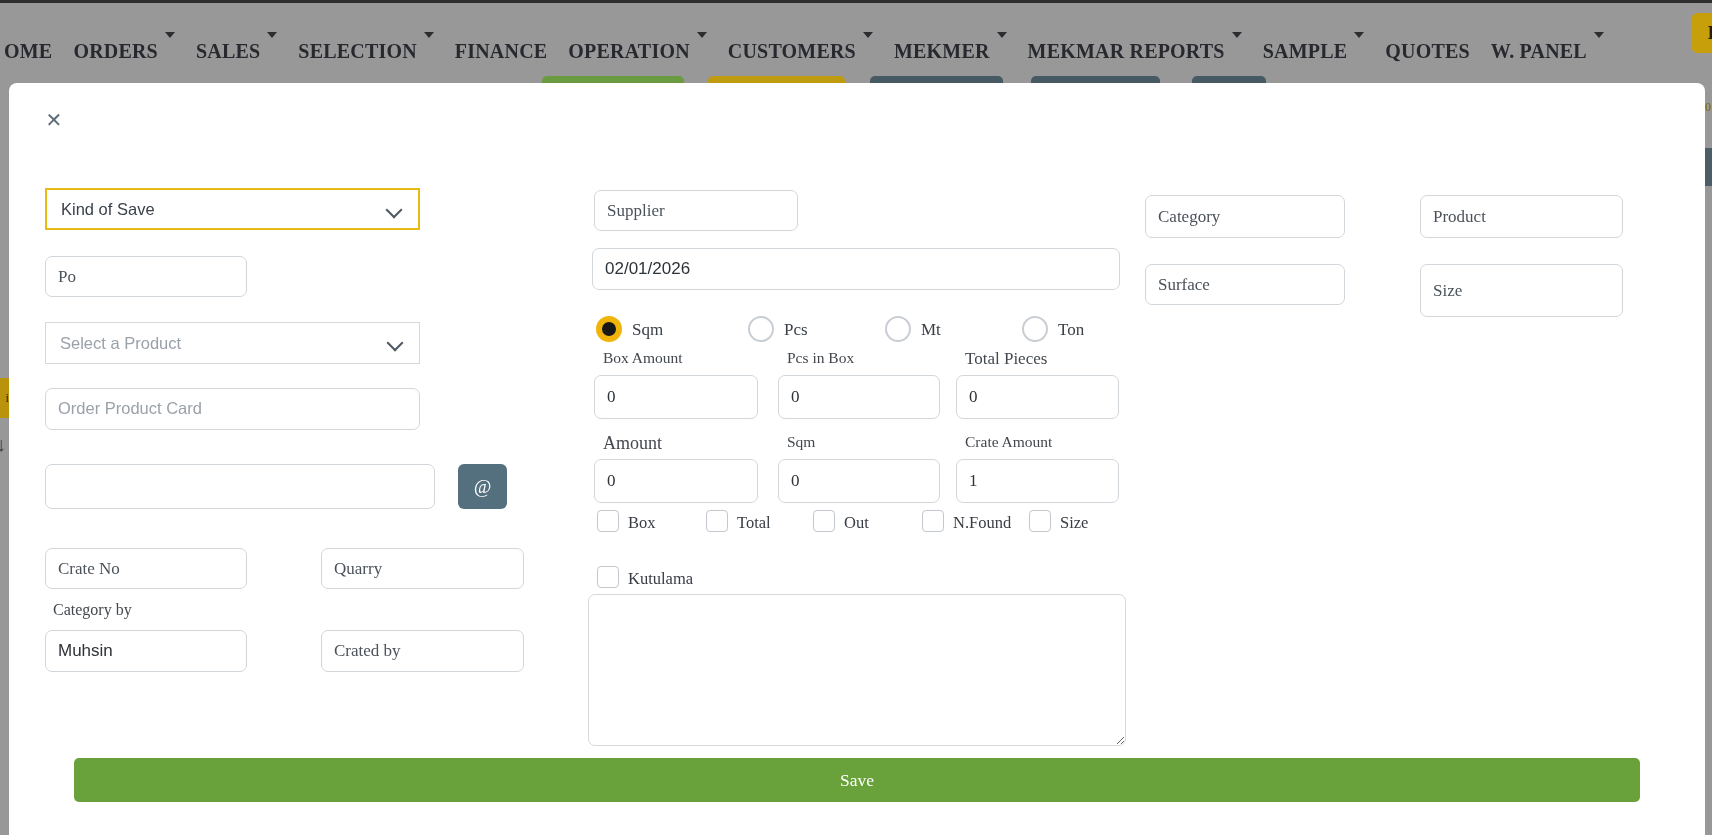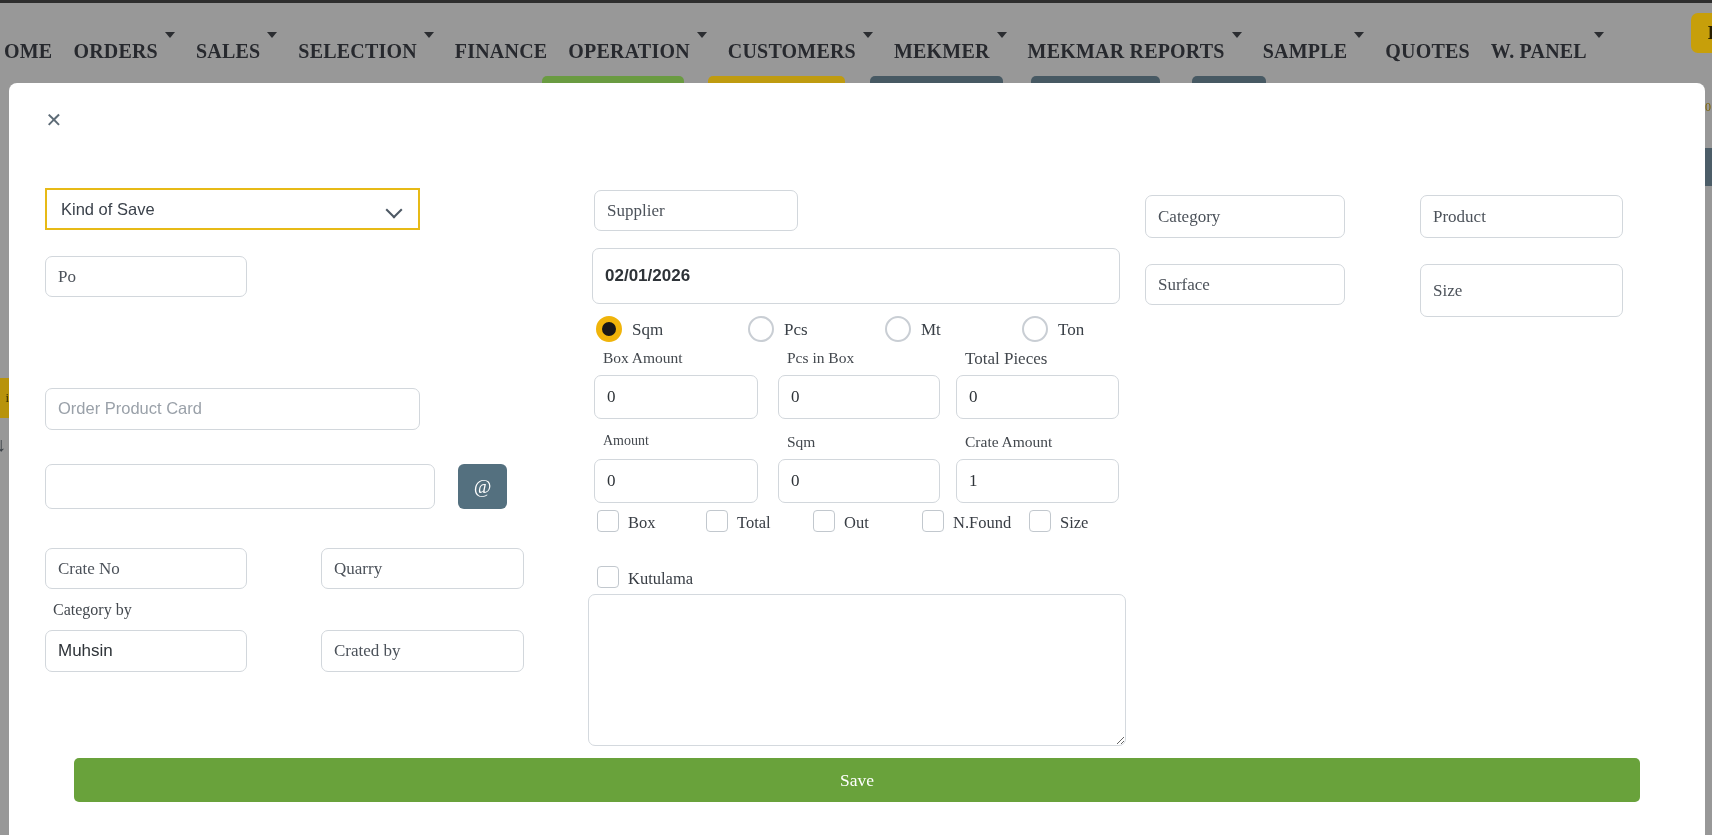--- a/index.html
+++ b/index.html
@@ -97,34 +97,34 @@
   .f-selprod{left:36px;top:239px;width:375px;height:42px;}
   .f-ordercard{left:36px;top:305px;width:375px;height:42px;}
   .f-empty{left:36px;top:381px;width:390px;height:45px;}
   .f-crateno{left:36px;top:465px;width:202px;height:41px;}
   .f-quarry{left:312px;top:465px;width:203px;height:41px;}
   .l-controlled{left:44px;top:518px;}
   .f-muhsin{left:36px;top:547px;width:202px;height:42px;}
   .f-cratedby{left:312px;top:547px;width:203px;height:42px;}
 
   .f-supplier{left:585px;top:107px;width:204px;height:41px;}
-  .f-date{left:583px;top:165px;width:528px;height:56px;font-weight:bold;}
+  .f-date{left:583px;top:165px;width:528px;height:42px;}
 
   .r-sqm{left:587px;top:233px;} .rl-sqm{left:623px;top:237px;}
   .r-pcs{left:739px;top:233px;} .rl-pcs{left:775px;top:237px;}
   .r-mt{left:876px;top:233px;}  .rl-mt{left:912px;top:237px;}
   .r-ton{left:1013px;top:233px;}.rl-ton{left:1049px;top:237px;}
 
   .l-c1{left:594px;top:266px;font-size:15.5px;}
   .l-c2{left:778px;top:266px;font-size:15.5px;}
   .l-c3{left:956px;top:266px;font-size:17px;}
   .f-c1r1{left:585px;top:292px;width:164px;height:44px;}
   .f-c2r1{left:769px;top:292px;width:162px;height:44px;}
   .f-c3r1{left:947px;top:292px;width:163px;height:44px;}
-  .l-c4{left:594px;top:350px;font-size:14px;}
+  .l-c4{left:594px;top:350px;font-size:18px;}
   .l-c5{left:778px;top:350px;font-size:15.5px;}
   .l-c6{left:956px;top:350px;font-size:15.5px;}
   .f-c1r2{left:585px;top:376px;width:164px;height:44px;}
   .f-c2r2{left:769px;top:376px;width:162px;height:44px;}
   .f-c3r2{left:947px;top:376px;width:163px;height:44px;}
 
   .cb-1{left:588px;top:427px;} .cbl-1{left:619px;top:430px;}
   .cb-2{left:697px;top:427px;} .cbl-2{left:728px;top:430px;}
   .cb-3{left:804px;top:427px;} .cbl-3{left:835px;top:430px;}
   .cb-4{left:913px;top:427px;} .cbl-4{left:944px;top:430px;}
@@ -215,20 +215,24 @@
 
   <button class="close-x">✕</button>
 
   <div class="sel accent f-kind">
     <span class="sel-text">Kind of Save</span>
     <span class="chev" style="top:14px;"></span>
   </div>
 
   <input class="inp f-po" placeholder="Po" style="">
 
+  <div class="sel f-selprod">
+    <span class="sel-text placeholder">Select a Product</span>
+    <span class="chev" style="top:14px;"></span>
+  </div>
 
   <input class="inp ph-sans f-ordercard" placeholder="Order Product Card" style="">
 
   <input class="inp f-empty" style="">
   <button class="at-btn">@</button>
 
   <input class="inp f-crateno" placeholder="Crate No" style="">
   <input class="inp f-quarry" placeholder="Quarry" style="">
 
   <span class="lbl l-controlled">Category by</span>

